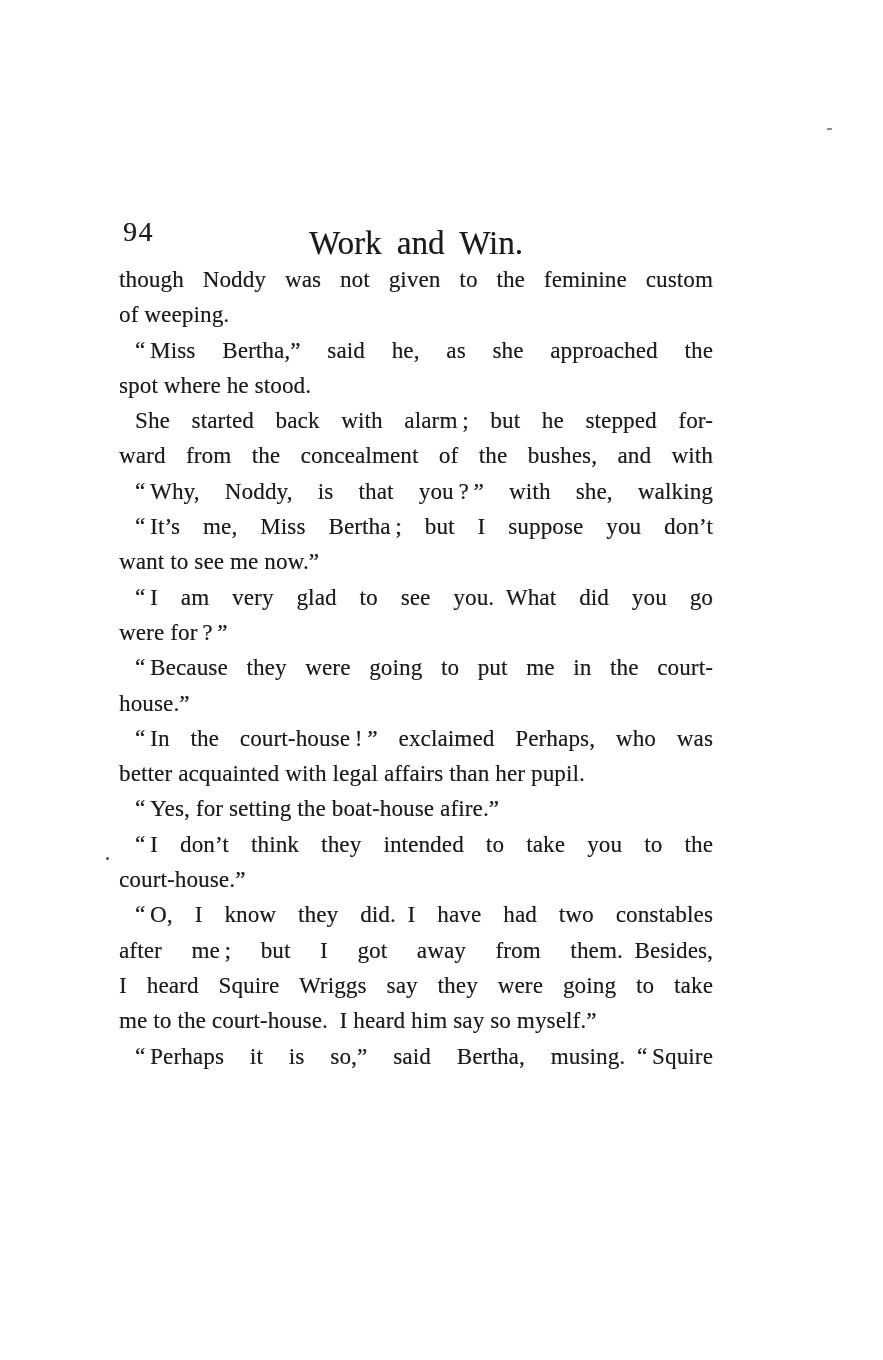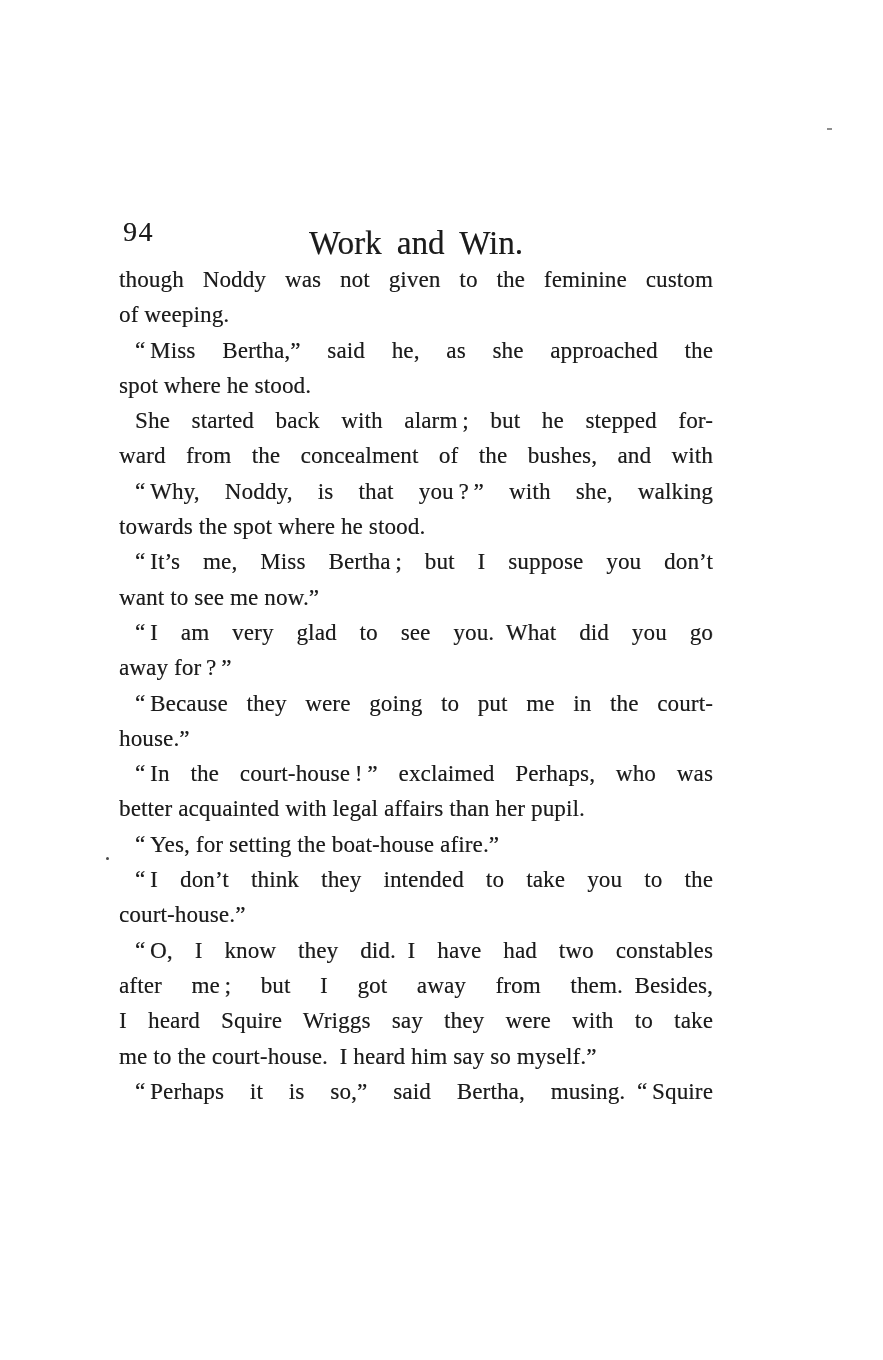--- a/index.html
+++ b/index.html
@@ -86,35 +86,34 @@
   <div class="running-title">Work and Win.</div>
 
   <div class="text-block">
       <div class="text-line">though Noddy was not given to the feminine custom</div>
       <div class="text-line last">of weeping.</div>
       <div class="text-line indent">“ Miss Bertha,” said he, as she approached the</div>
       <div class="text-line last">spot where he stood.</div>
       <div class="text-line indent">She started back with alarm ; but he stepped for-</div>
       <div class="text-line">ward from the concealment of the bushes, and with</div>
       <div class="text-line indent">“ Why, Noddy, is that you ? ” with she, walking</div>
-      <div class="text-line last">towards the spot where he stood.</div>
       <div class="text-line indent">“ It’s me, Miss Bertha ; but I suppose you don’t</div>
       <div class="text-line last">want to see me now.”</div>
       <div class="text-line indent">“ I am very glad to see you. What did you go</div>
-      <div class="text-line last">away for ? ”</div>
+      <div class="text-line last">were for ? ”</div>
       <div class="text-line indent">“ Because they were going to put me in the court-</div>
       <div class="text-line last">house.”</div>
       <div class="text-line indent">“ In the court-house ! ” exclaimed Perhaps, who was</div>
       <div class="text-line last">better acquainted with legal affairs than her pupil.</div>
       <div class="text-line indent last">“ Yes, for setting the boat-house afire.”</div>
       <div class="text-line indent">“ I don’t think they intended to take you to the</div>
       <div class="text-line last">court-house.”</div>
       <div class="text-line indent">“ O, I know they did. I have had two constables</div>
       <div class="text-line">after me ; but I got away from them. Besides,</div>
-      <div class="text-line">I heard Squire Wriggs say they were with to take</div>
+      <div class="text-line">I heard Squire Wriggs say they were going to take</div>
       <div class="text-line last">me to the court-house. I heard him say so myself.”</div>
       <div class="text-line indent">“ Perhaps it is so,” said Bertha, musing. “ Squire</div>
     </div>
 
   <div class="speck speck-top-right"></div>
 
   <div class="speck speck-left-margin"></div>
 
 </div>
 

